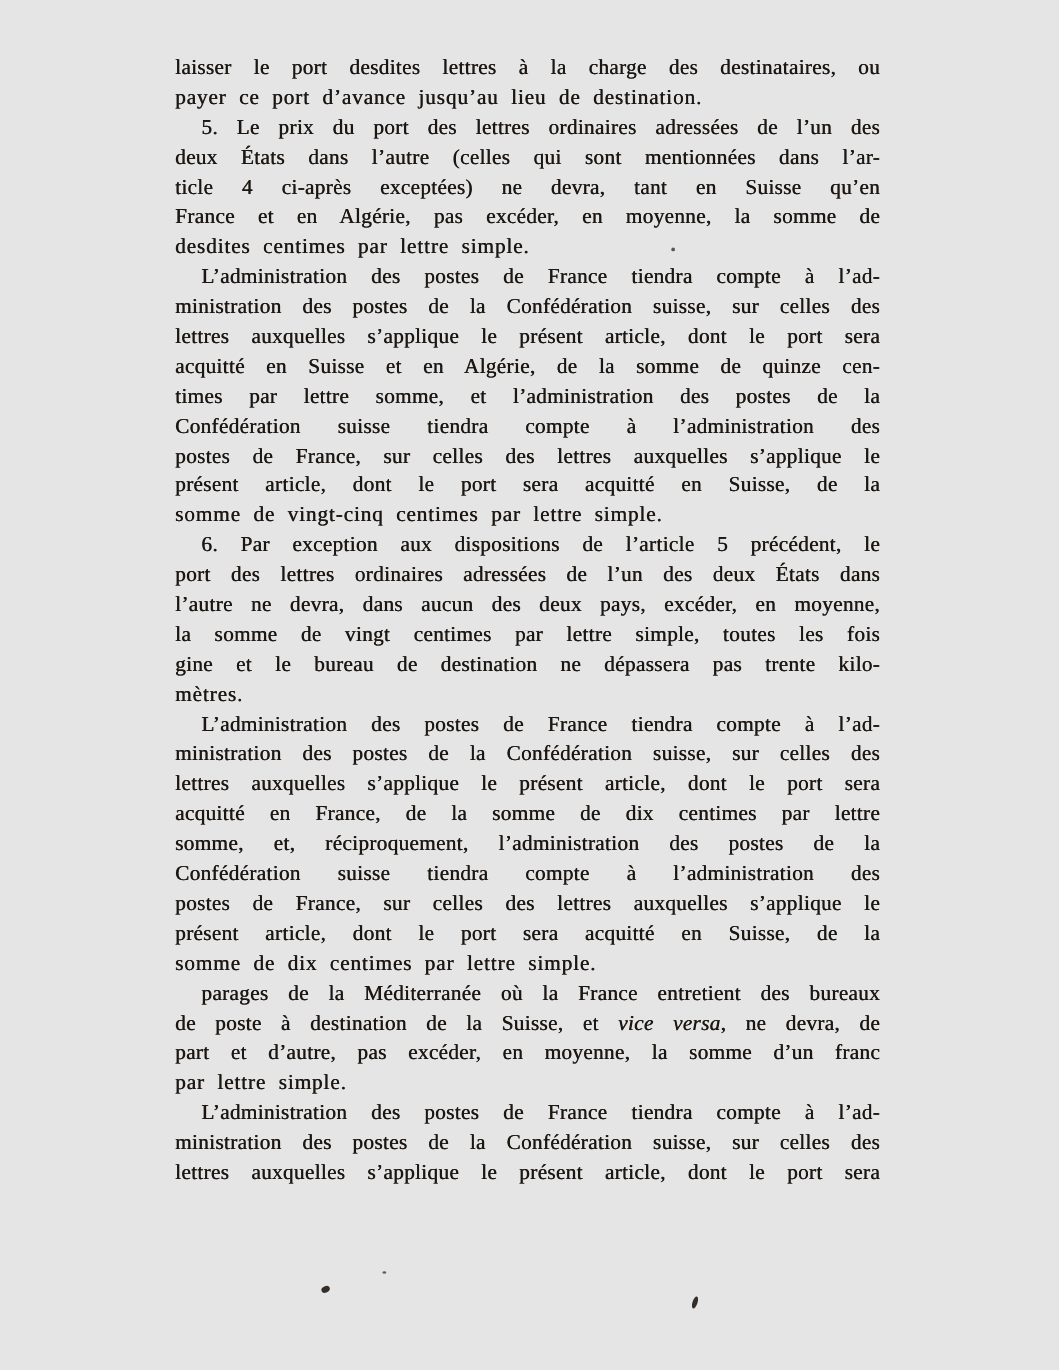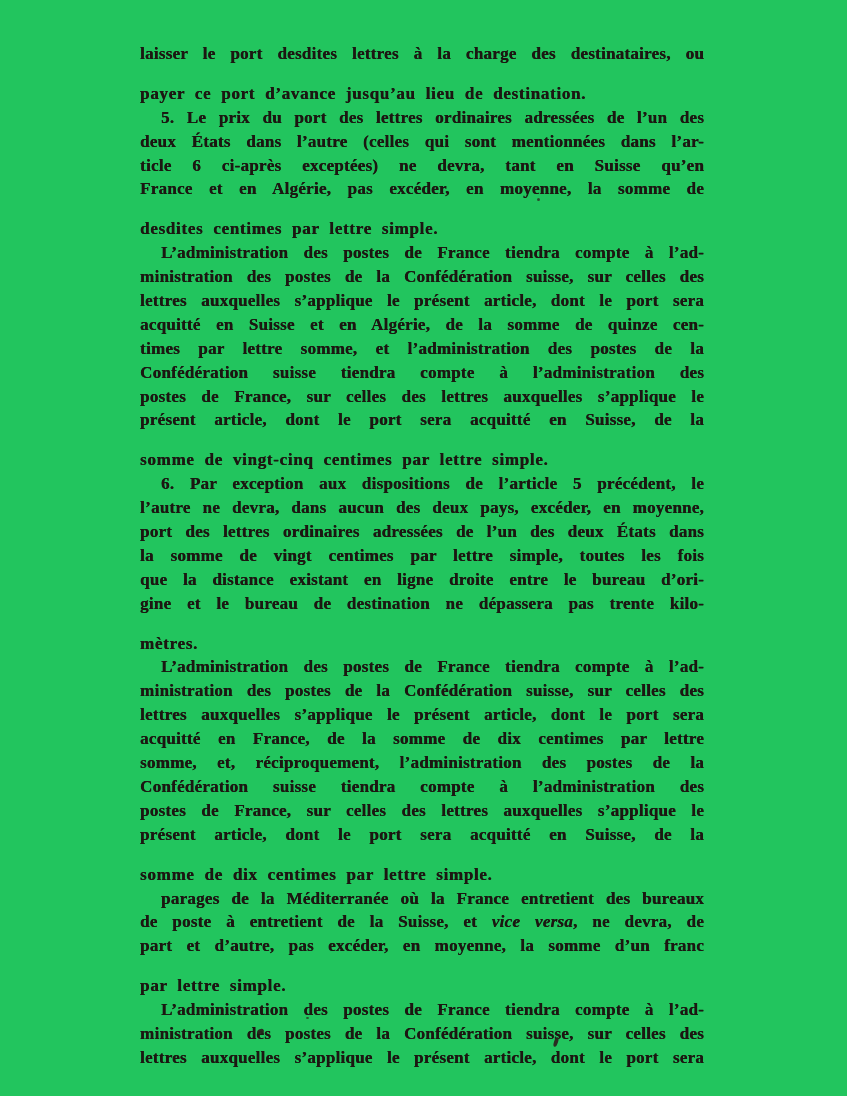--- a/index.html
+++ b/index.html
@@ -4,24 +4,23 @@
 <style>
   html, body {
     margin: 0;
     padding: 0;
     background: #ffffff;
   }
   .page {
     position: relative;
     width: 847px;
     height: 1096px;
-    background: #22c55e;
+    background: #e5e5e5;
     overflow: hidden;
     font-family: "Liberation Serif", "DejaVu Serif", serif;
-    font-weight: bold;
   }
   .text-block {
     position: absolute;
     left: 140px;
     top: 42px;
     width: 564px;
     color: #1c1712;
     font-size: 17px;
     line-height: 23.9px;
     letter-spacing: 0.25px;
@@ -39,21 +38,20 @@
     white-space: normal;
   }
   .paragraph.indent .line:first-child {
     padding-left: 21px;
   }
   .line.para-end {
     text-align: right;
     text-align-last: left;
     word-spacing: 5px;
     letter-spacing: 0.7px;
-    margin-top: 16px;
   }
   .italic {
     font-style: italic;
   }
   .speck {
     position: absolute;
     background: #2b241d;
     border-radius: 50%;
   }
 </style>
@@ -62,58 +60,57 @@
 
 <div class="page">
   <div class="text-block">
       <div class="paragraph">
         <div class="line"><span>laisser le port desdites lettres à la charge des destinataires, ou</span></div>
         <div class="line para-end"><span>payer ce port d’avance jusqu’au lieu de destination.</span></div>
       </div>
       <div class="paragraph indent">
         <div class="line"><span>5. Le prix du port des lettres ordinaires adressées de l’un des</span></div>
         <div class="line"><span>deux États dans l’autre (celles qui sont mentionnées dans l’ar-</span></div>
-        <div class="line"><span>ticle 6 ci-après exceptées) ne devra, tant en Suisse qu’en</span></div>
+        <div class="line"><span>ticle 4 ci-après exceptées) ne devra, tant en Suisse qu’en</span></div>
         <div class="line"><span>France et en Algérie, pas excéder, en moyenne, la somme de</span></div>
         <div class="line para-end"><span>desdites centimes par lettre simple.</span></div>
       </div>
       <div class="paragraph indent">
         <div class="line"><span>L’administration des postes de France tiendra compte à l’ad-</span></div>
         <div class="line"><span>ministration des postes de la Confédération suisse, sur celles des</span></div>
         <div class="line"><span>lettres auxquelles s’applique le présent article, dont le port sera</span></div>
         <div class="line"><span>acquitté en Suisse et en Algérie, de la somme de quinze cen-</span></div>
         <div class="line"><span>times par lettre somme, et l’administration des postes de la</span></div>
         <div class="line"><span>Confédération suisse tiendra compte à l’administration des</span></div>
         <div class="line"><span>postes de France, sur celles des lettres auxquelles s’applique le</span></div>
         <div class="line"><span>présent article, dont le port sera acquitté en Suisse, de la</span></div>
         <div class="line para-end"><span>somme de vingt-cinq centimes par lettre simple.</span></div>
       </div>
       <div class="paragraph indent">
         <div class="line"><span>6. Par exception aux dispositions de l’article 5 précédent, le</span></div>
+        <div class="line"><span>port des lettres ordinaires adressées de l’un des deux États dans</span></div>
         <div class="line"><span>l’autre ne devra, dans aucun des deux pays, excéder, en moyenne,</span></div>
-        <div class="line"><span>port des lettres ordinaires adressées de l’un des deux États dans</span></div>
         <div class="line"><span>la somme de vingt centimes par lettre simple, toutes les fois</span></div>
-        <div class="line"><span>que la distance existant en ligne droite entre le bureau d’ori-</span></div>
         <div class="line"><span>gine et le bureau de destination ne dépassera pas trente kilo-</span></div>
         <div class="line para-end"><span>mètres.</span></div>
       </div>
       <div class="paragraph indent">
         <div class="line"><span>L’administration des postes de France tiendra compte à l’ad-</span></div>
         <div class="line"><span>ministration des postes de la Confédération suisse, sur celles des</span></div>
         <div class="line"><span>lettres auxquelles s’applique le présent article, dont le port sera</span></div>
         <div class="line"><span>acquitté en France, de la somme de dix centimes par lettre</span></div>
         <div class="line"><span>somme, et, réciproquement, l’administration des postes de la</span></div>
         <div class="line"><span>Confédération suisse tiendra compte à l’administration des</span></div>
         <div class="line"><span>postes de France, sur celles des lettres auxquelles s’applique le</span></div>
         <div class="line"><span>présent article, dont le port sera acquitté en Suisse, de la</span></div>
         <div class="line para-end"><span>somme de dix centimes par lettre simple.</span></div>
       </div>
       <div class="paragraph indent">
         <div class="line"><span>parages de la Méditerranée où la France entretient des bureaux</span></div>
-        <div class="line"><span>de poste à entretient de la Suisse, et </span><span class="italic">vice versa</span><span>, ne devra, de</span></div>
+        <div class="line"><span>de poste à destination de la Suisse, et </span><span class="italic">vice versa</span><span>, ne devra, de</span></div>
         <div class="line"><span>part et d’autre, pas excéder, en moyenne, la somme d’un franc</span></div>
         <div class="line para-end"><span>par lettre simple.</span></div>
       </div>
       <div class="paragraph indent">
         <div class="line"><span>L’administration des postes de France tiendra compte à l’ad-</span></div>
         <div class="line"><span>ministration des postes de la Confédération suisse, sur celles des</span></div>
         <div class="line"><span>lettres auxquelles s’applique le présent article, dont le port sera</span></div>
       </div>
     </div>
 <div class="speck" style="left: 537px; top: 198px; width: 3px; height: 3px; opacity: 0.75; transform: rotate(0deg);"></div>

